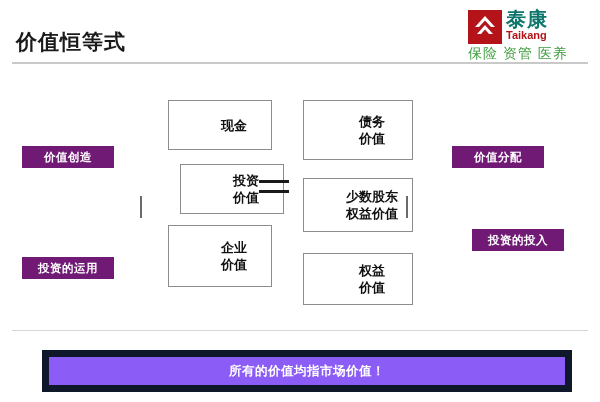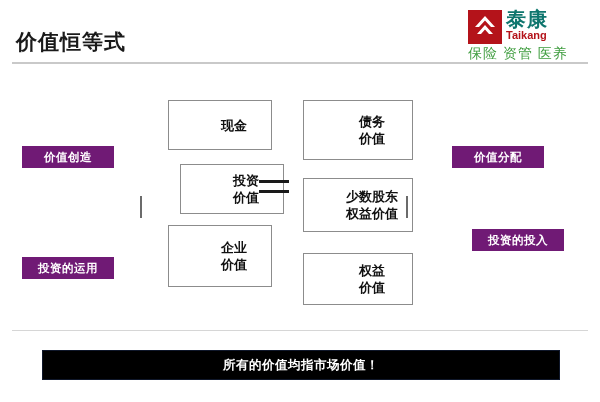--- a/index.html
+++ b/index.html
@@ -157,22 +157,22 @@
   #tick-left  { left: 140px; top: 196px; height: 22px; }
   #tick-right { left: 406px; top: 196px; height: 22px; }
 
   
   #footer-band {
     position: absolute;
     left: 42px;
     top: 350px;
     width: 516px;
     height: 28px;
-    background: #000000;
-    border: 1px solid #0f172a;
+    background: #8b5cf6;
+    border: 7px solid #0f172a;
     color: #ffffff;
     font-size: 12.5px;
     font-weight: bold;
     display: flex;
     align-items: center;
     justify-content: center;
     letter-spacing: 0.5px;
   }
   #footer-rule {
     position: absolute;

